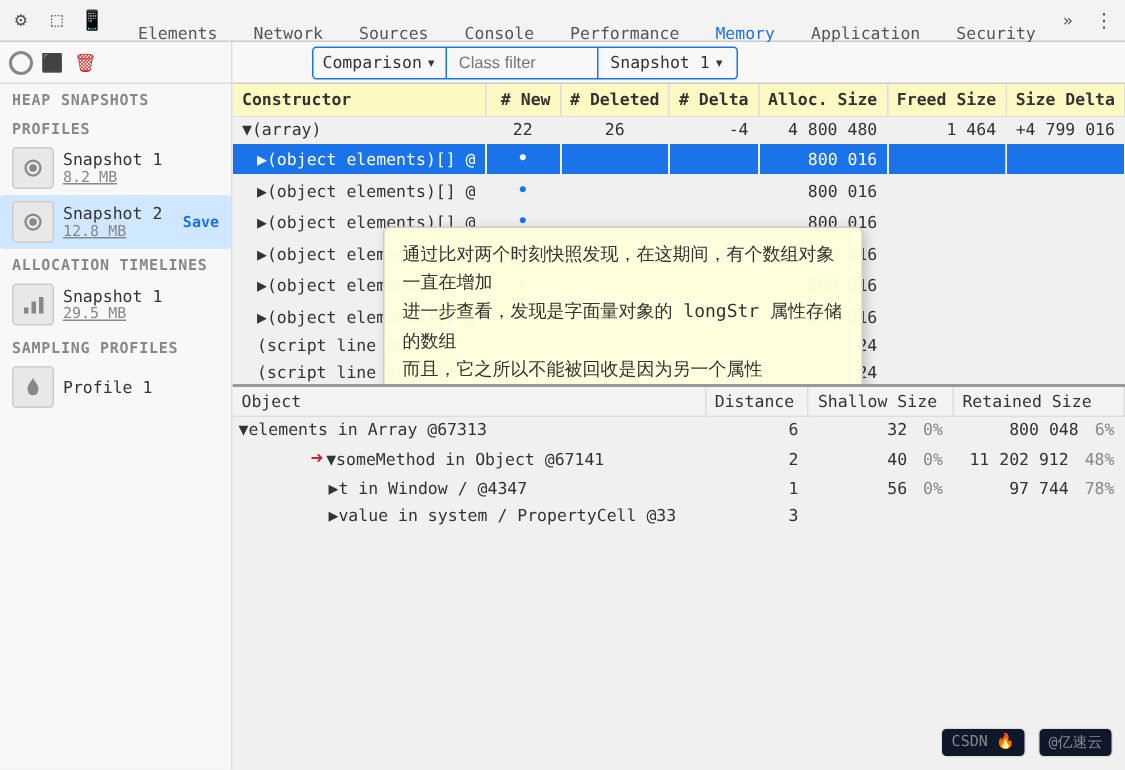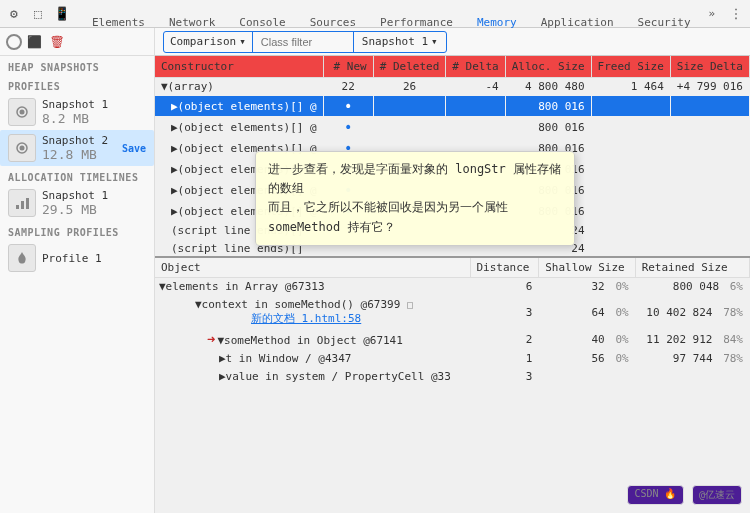--- a/index.html
+++ b/index.html
@@ -111,21 +111,21 @@
       border-radius: 3px;
       display: flex;
       align-items: center;
       justify-content: center;
       margin-right: 6px;
       flex-shrink: 0;
     }
     .snapshot-icon svg { width: 16px; height: 16px; }
     .snapshot-info { flex: 1; }
     .snapshot-name { font-size: 11px; color: #333; }
-    .snapshot-size { font-size: 13px; color: #888; }
+    .snapshot-size { font-size: 10px; color: #888; text-decoration: underline; }
     .snapshot-save {
       font-size: 10px;
       color: #1a73e8;
       cursor: pointer;
       font-weight: bold;
     }
 
     
     .content {
       flex: 1;
@@ -143,20 +143,21 @@
       height: 28px;
       background: #f8f8f8;
       gap: 8px;
     }
     .comparison-toolbar-inner {
       display: flex;
       align-items: center;
       border: 1px solid #1a73e8;
       border-radius: 3px;
       overflow: hidden;
+      margin-left: 45px;
     }
     .toolbar-select {
       background: none;
       border: none;
       padding: 2px 6px;
       font-size: 11px;
       color: #333;
       cursor: pointer;
       display: flex;
       align-items: center;
@@ -188,26 +189,26 @@
       overflow-x: hidden;
     }
 
     .data-table {
       width: 100%;
       border-collapse: collapse;
       font-size: 11px;
     }
 
     .data-table thead th {
-      background: #ef4444;
+      background: #fef9c3;
       border-bottom: 1px solid #ddd;
       border-right: 1px solid #ddd;
       padding: 4px 6px;
       text-align: left;
-      font-weight: normal;
+      font-weight: bold;
       color: #333;
       position: sticky;
       top: 0;
       z-index: 10;
       white-space: nowrap;
     }
     .data-table thead th:first-child { width: 160px; min-width: 140px; }
     .data-table thead th.num { text-align: right; }
 
     .data-table tbody tr { border-bottom: 1px solid #f0f0f0; }
@@ -283,21 +284,21 @@
     
     .watermark {
       position: fixed;
       bottom: 8px;
       right: 8px;
       display: flex;
       gap: 8px;
       z-index: 200;
     }
     .watermark-badge {
-      background: #4c1d95;
+      background: #0f172a;
       border: 1px solid #ddd;
       border-radius: 4px;
       padding: 2px 6px;
       font-size: 10px;
       color: #888;
     }
 
     .col-constructor { width: 220px; }
     .col-new { width: 50px; }
     .col-deleted { width: 60px; }
@@ -318,22 +319,22 @@
 <body>
 
 <div class="tab-bar">
   <div class="tab-icons">
     <div class="tab-icon-btn">⚙</div>
     <div class="tab-icon-btn">⬚</div>
     <div class="tab-icon-btn">📱</div>
   </div>
   <div class="tab-item">Elements</div>
   <div class="tab-item">Network</div>
+  <div class="tab-item">Sources</div>
   <div class="tab-item">Console</div>
-  <div class="tab-item">Sources</div>
   <div class="tab-item">Performance</div>
   <div class="tab-item active">Memory</div>
   <div class="tab-item">Application</div>
   <div class="tab-item">Security</div>
   <div class="tab-more">»</div>
   <div style="flex:1"></div>
   <div class="tab-icon-btn">⋮</div>
 </div>
 
 <div class="main">
@@ -516,20 +517,21 @@
     <td class="num dot"></td>
     <td class="num"></td>
     <td class="num">24</td>
     <td class="num"></td>
     <td class="num"></td>
   </tr>
           </tbody>
       </table>
 
       <div class="annotation-box" style="top: 95px; left: 100px;">
+        <div>通过比对两个时刻快照发现，在这期间，有个数组对象一直在增加</div>
         <div>进一步查看，发现是字面量对象的 longStr 属性存储的数组</div>
         <div>而且，它之所以不能被回收是因为另一个属性 someMethod 持有它？</div>
       </div>
     </div>
 
     <div class="retainers-panel">
       <table class="retainers-table">
         <thead>
           <tr>
             <th class="retainer-col-obj">Object</th>
@@ -539,30 +541,24 @@
           </tr>
         </thead>
         <tbody id="retainers-body">
         <tr>
     <td style="padding-left:4px;">▼elements in Array @67313</td>
     <td class="num">6</td>
     <td class="num">32 <span class="pct">0%</span></td>
     <td class="num">800 048 <span class="pct">6%</span></td>
   </tr>
             <tr>
-    <td style="padding-left:40px;">▼context in someMethod() @67399 <span style="font-size:10px;color:#888;">□</span><br><span style="padding-left:56px;display:inline-block;"><span class="link-blue">新的文档  1.html:58</span></span></td>
-    <td class="num">3</td>
-    <td class="num">64 <span class="pct">0%</span></td>
-    <td class="num">10 402 824 <span class="pct">78%</span></td>
-  </tr>
-            <tr>
     <td style="padding-left:52px;"><span style="color:#c62828;font-size:14px;margin-right:2px;">➜</span>▼someMethod in Object @67141</td>
     <td class="num">2</td>
     <td class="num">40 <span class="pct">0%</span></td>
-    <td class="num">11 202 912 <span class="pct">84%</span></td>
+    <td class="num">11 202 912 <span class="pct">48%</span></td>
   </tr>
             <tr>
     <td style="padding-left:64px;">▶t in Window / @4347</td>
     <td class="num">1</td>
     <td class="num">56 <span class="pct">0%</span></td>
     <td class="num">97 744 <span class="pct">78%</span></td>
   </tr>
             <tr>
     <td style="padding-left:64px;">▶value in system / PropertyCell @33</td>
     <td class="num">3</td>

